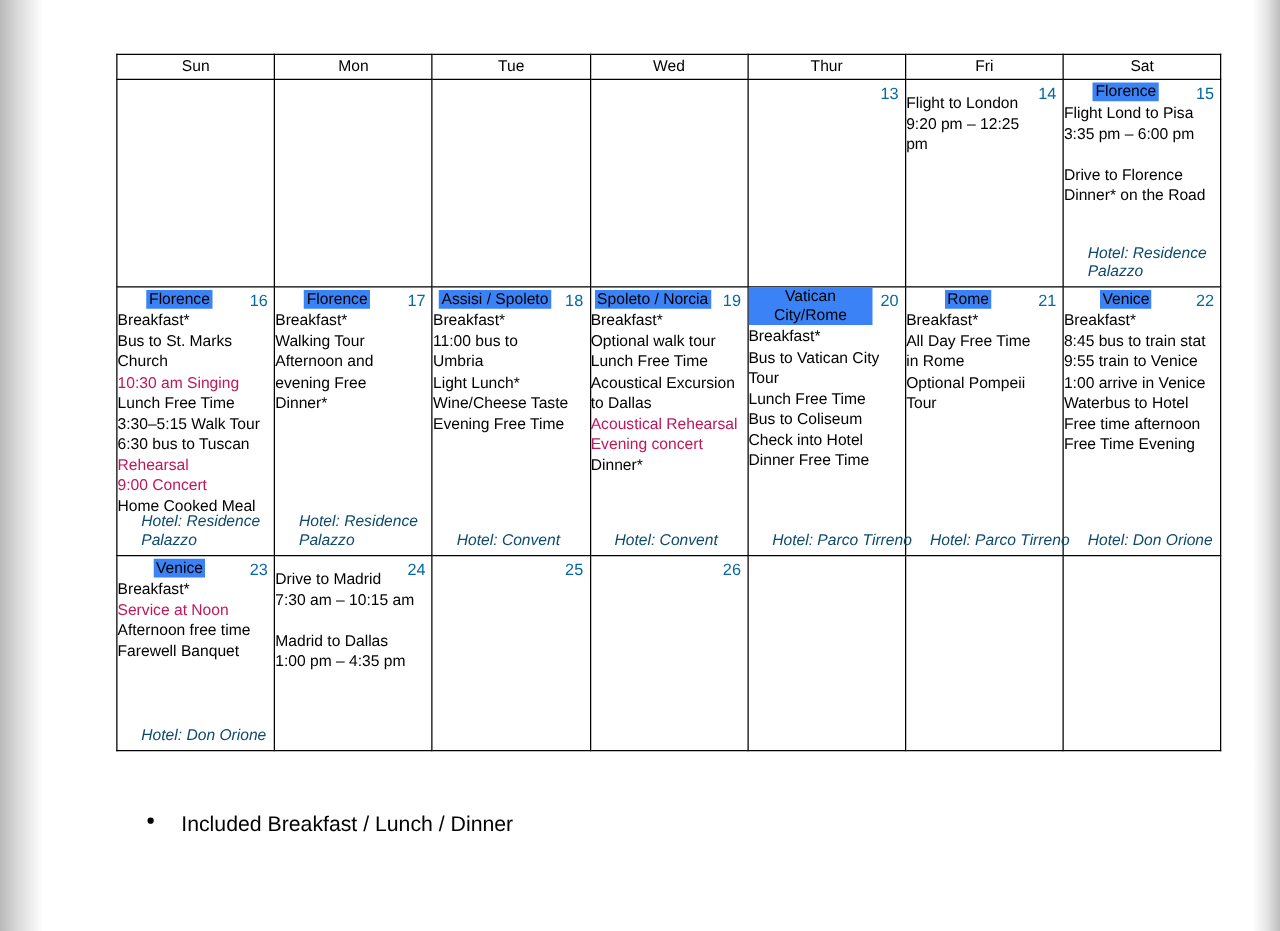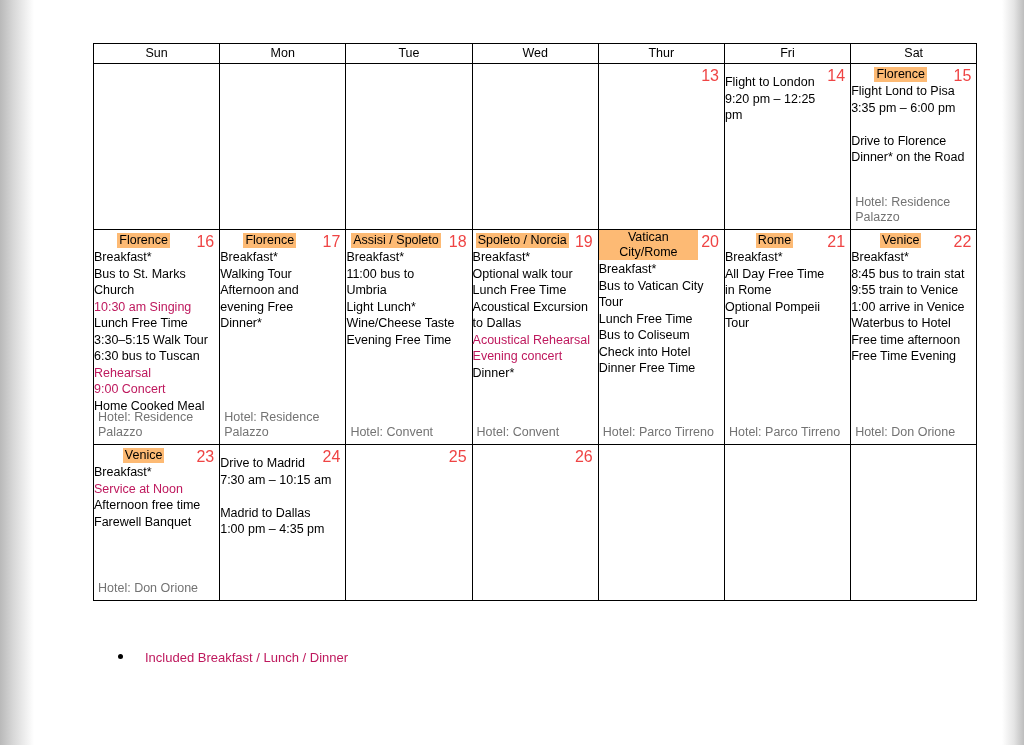--- a/index.html
+++ b/index.html
@@ -76,60 +76,61 @@
     padding: 3px 5px 3px 5px;
   }
   .row1 td.day { height: 165px; }
   .row2 td.day { height: 214px; }
   .row3 td.day { height: 155px; }
 
   .daynum {
     position: absolute;
     right: 5px;
     top: 3px;
-    font-size: 16px;
-    color: #ef4444;
+    font-size: 13px;
+    color: #0369a1;
     text-align: center;
   }
   .city {
     display: inline-block;
     font-size: 12.5px;
     line-height: 15px;
     padding: 0 2px;
     margin-bottom: 1px;
   }
-  .hl-yellow { background: #fdba74; }
+  .hl-yellow { background: #3b82f6; }
   .city-wrap { text-align: center; padding-right: 26px; }
 
   .line {
     font-size: 12.5px;
     line-height: 16.5px;
     color: #000;
     white-space: nowrap;
   }
   .line.red { color: #be185d; }
 
   .hotel {
     position: absolute;
-    left: 4px;
+    left: 19px;
     bottom: 4px;
     font-size: 12.5px;
     line-height: 15px;
-    color: #737373;
+    color: #0c4a6e;
     width: 118px;
+    font-style: italic;
   }
 
   .spacer { height: 10px; }
 
   #legend {
     position: absolute;
     left: 110px;
     top: 650px;
-    font-size: 13px;
-    color: #be185d;
+    font-size: 17px;
+    color: #000000;
   }
   #legend .bullet {
     position: absolute;
     left: 8px;
     top: 4px;
     width: 5px;
     height: 5px;
     border-radius: 50%;
     background: #000;
   }

